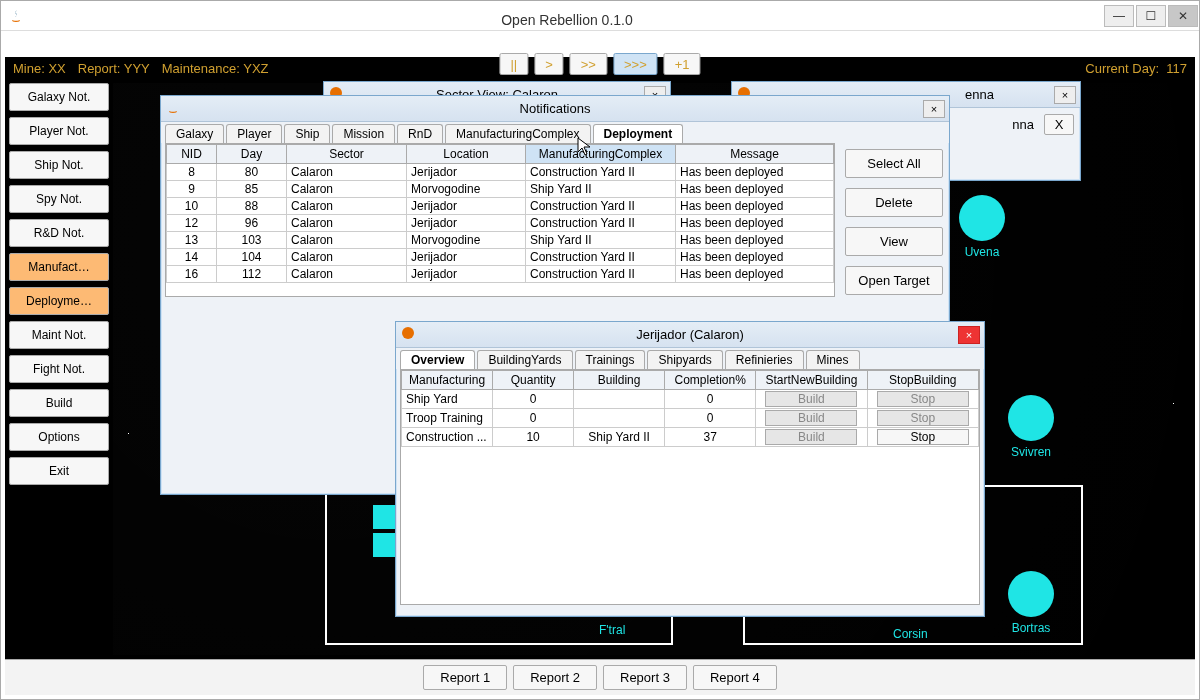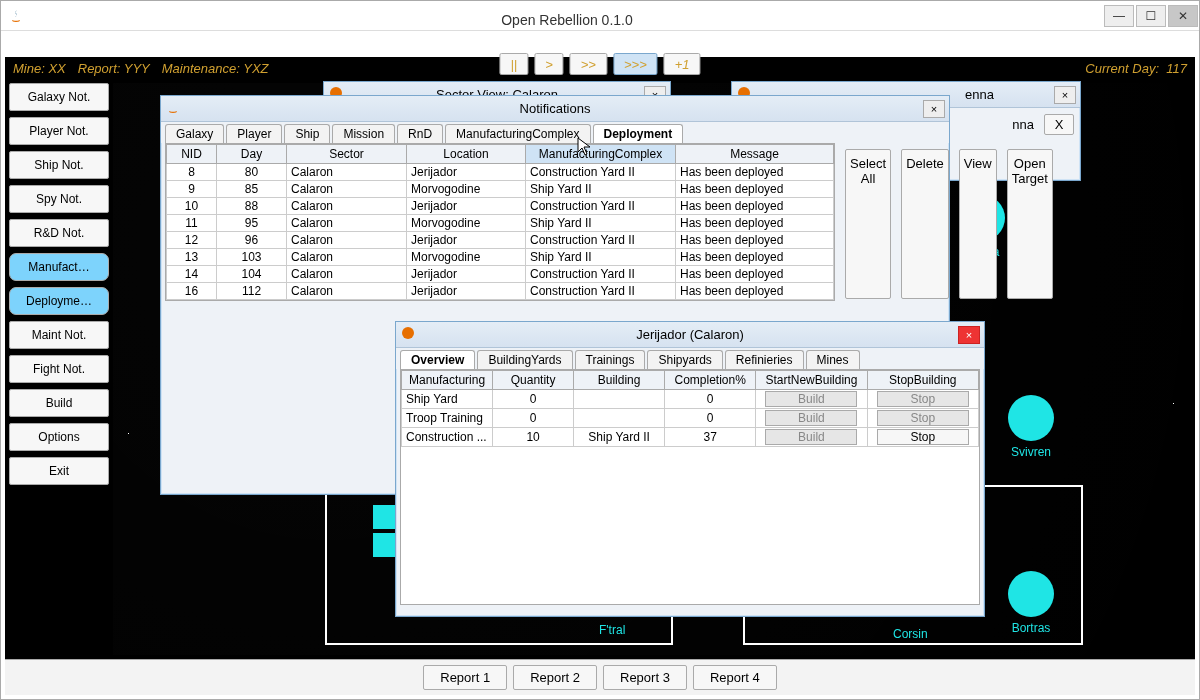--- a/index.html
+++ b/index.html
@@ -12,30 +12,30 @@
 .title-bar .title { flex: 1; text-align: center; font-size: 14px; color: #333; margin-top: 8px; }
 .win-btns { display: flex; }
 .win-btn { width: 30px; height: 22px; border: 1px solid #bbb; background: #eee; margin: 0 1px; display: flex; align-items: center; justify-content: center; font-size: 12px; color: #333; cursor: pointer; }
 .win-btn.close-x { background: #c7c7c7; }
 
 .menu-bar { height: 24px; padding: 2px 6px; font-size: 13px; color: #222; }
 .menu-item { display: inline-block; padding: 2px 8px; cursor: pointer; margin-top: 32px; }
 
 
 .game-area { position: absolute; top: 56px; left: 4px; right: 4px; bottom: 4px; background: #000; }
-.status-bar { height: 22px; padding: 2px 8px; color: #d0a030; font-size: 13px; display: flex; align-items: center; font-style: italic; }
+.status-bar { height: 22px; padding: 2px 8px; color: #d0a030; font-size: 13px; display: flex; align-items: center; }
 .status-left { color: #d0a030; }
 .status-right { margin-left: auto; color: #d0a030; }
 .speed-controls { position: absolute; top: -4px; left: 50%; transform: translateX(-50%); display: flex; gap: 6px; z-index: 5; }
 .speed-btn { background: #f7f7f7; border: 1px solid #aaa; padding: 2px 10px; font-size: 13px; cursor: pointer; height: 22px; display: flex; align-items: center; border-radius: 2px; }
 .speed-btn.active { background: #cfe3f5; border-color: #7aa7cd; }
 
 .left-panel { position: absolute; left: 4px; top: 26px; width: 100px; display: flex; flex-direction: column; gap: 6px; }
 .left-btn { background: #f7f7f7; border: 1px solid #aaa; padding: 6px 4px; font-size: 12px; text-align: center; cursor: pointer; border-radius: 2px; }
-.left-btn.alert { background: #7dd3fc; color: #000; border-radius: 7px; }
+.left-btn.alert { background: #fdba74; color: #000; }
 
 .map-area { position: absolute; left: 108px; top: 26px; right: 4px; bottom: 40px; background: #000 radial-gradient(circle at 20% 30%, rgba(255,255,255,0.02), transparent); overflow: hidden; }
 .star { position: absolute; width: 1px; height: 1px; background: #fff; }
 .planet { position: absolute; width: 46px; height: 46px; background: #1fe5e5; border-radius: 50%; }
 .planet::after { content: attr(data-label); position: absolute; top: 50px; left: 50%; transform: translateX(-50%); color: #1fe5e5; font-size: 12px; white-space: nowrap; }
 
 .bottom-bar { position: absolute; left: 0; right: 0; bottom: 0; height: 36px; background: #f3f3f3; border-top: 1px solid #aaa; display: flex; align-items: center; justify-content: center; gap: 6px; }
 .report-btn { background: #f7f7f7; border: 1px solid #aaa; padding: 4px 16px; font-size: 13px; cursor: pointer; border-radius: 2px; }
 
 
@@ -52,21 +52,21 @@
 
 .pane { background: #fff; border: 1px solid #aaa; margin: 0 4px 4px; }
 .grid { width: 100%; border-collapse: collapse; font-size: 12px; }
 .grid th { background: #eef2f7; border: 1px solid #aaa; padding: 2px 4px; font-weight: 400; text-align: center; }
 .grid td { border: 1px solid #ccc; padding: 1px 4px; text-align: left; }
 .grid td.c { text-align: center; }
 .grid tbody tr td:first-child { text-align: center; }
 
 .notif-win { z-index: 30; }
 .notif-body { display: flex; }
-.notif-side { width: 110px; padding: 6px; display: flex; flex-direction: row; gap: 10px; }
+.notif-side { width: 110px; padding: 6px; display: flex; flex-direction: column; gap: 10px; }
 .side-btn { background: #f7f7f7; border: 1px solid #aaa; padding: 6px 4px; font-size: 13px; text-align: center; cursor: pointer; border-radius: 2px; }
 
 .planet-win { z-index: 40; }
 .cell-btn { display: inline-block; background: #e6e6e6; border: 1px solid #aaa; padding: 0 10px; font-size: 12px; cursor: pointer; width: 90%; text-align: center; }
 
 .java-icon svg { width: 16px; height: 16px; }
 
 
 .s1{left:15px;top:350px}.s2{left:320px;top:40px}.s3{left:260px;top:410px}
 .s5{left:900px;top:50px}.s6{left:1060px;top:320px}.s7{left:380px;top:560px}.s8{left:210px;top:200px}
@@ -221,28 +221,20 @@
                   <td>Morvogodine</td>
                   <td>Ship Yard II</td>
                   <td>Has been deployed</td>
                 </tr>
                 <tr>
                   <td class="c">10</td>
                   <td class="c">88</td>
                   <td>Calaron</td>
                   <td>Jerijador</td>
                   <td>Construction Yard II</td>
-                  <td>Has been deployed</td>
-                </tr>
-                <tr>
-                  <td class="c">11</td>
-                  <td class="c">95</td>
-                  <td>Calaron</td>
-                  <td>Morvogodine</td>
-                  <td>Ship Yard II</td>
                   <td>Has been deployed</td>
                 </tr>
                 <tr>
                   <td class="c">12</td>
                   <td class="c">96</td>
                   <td>Calaron</td>
                   <td>Jerijador</td>
                   <td>Construction Yard II</td>
                   <td>Has been deployed</td>
                 </tr>

